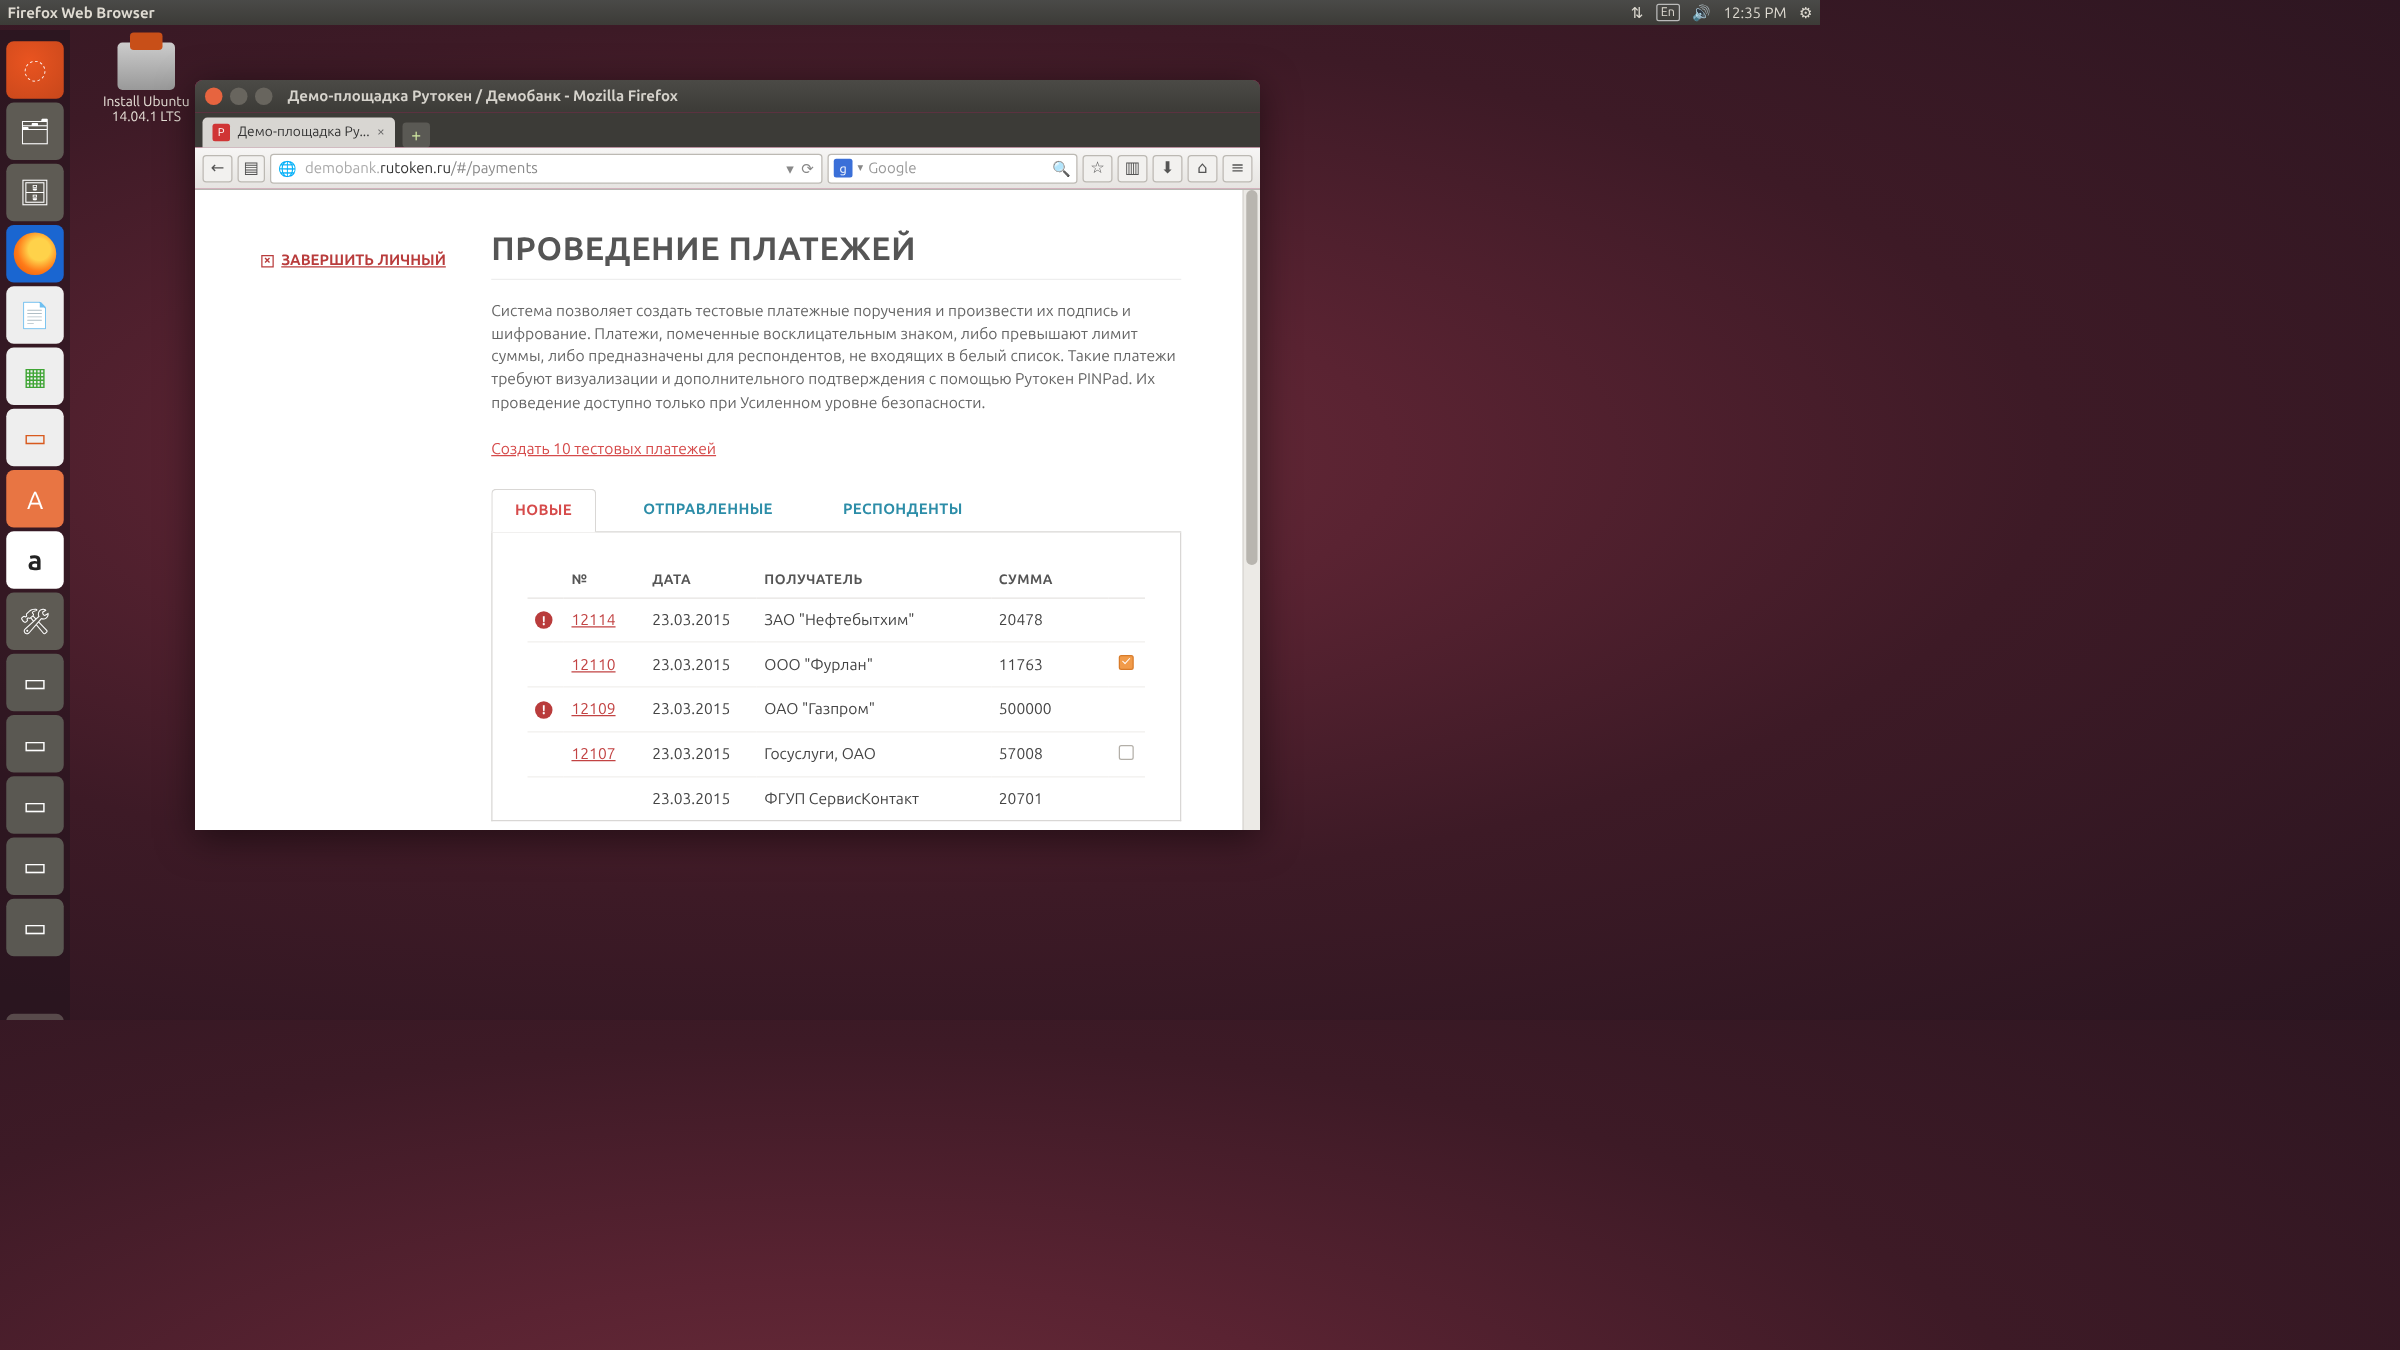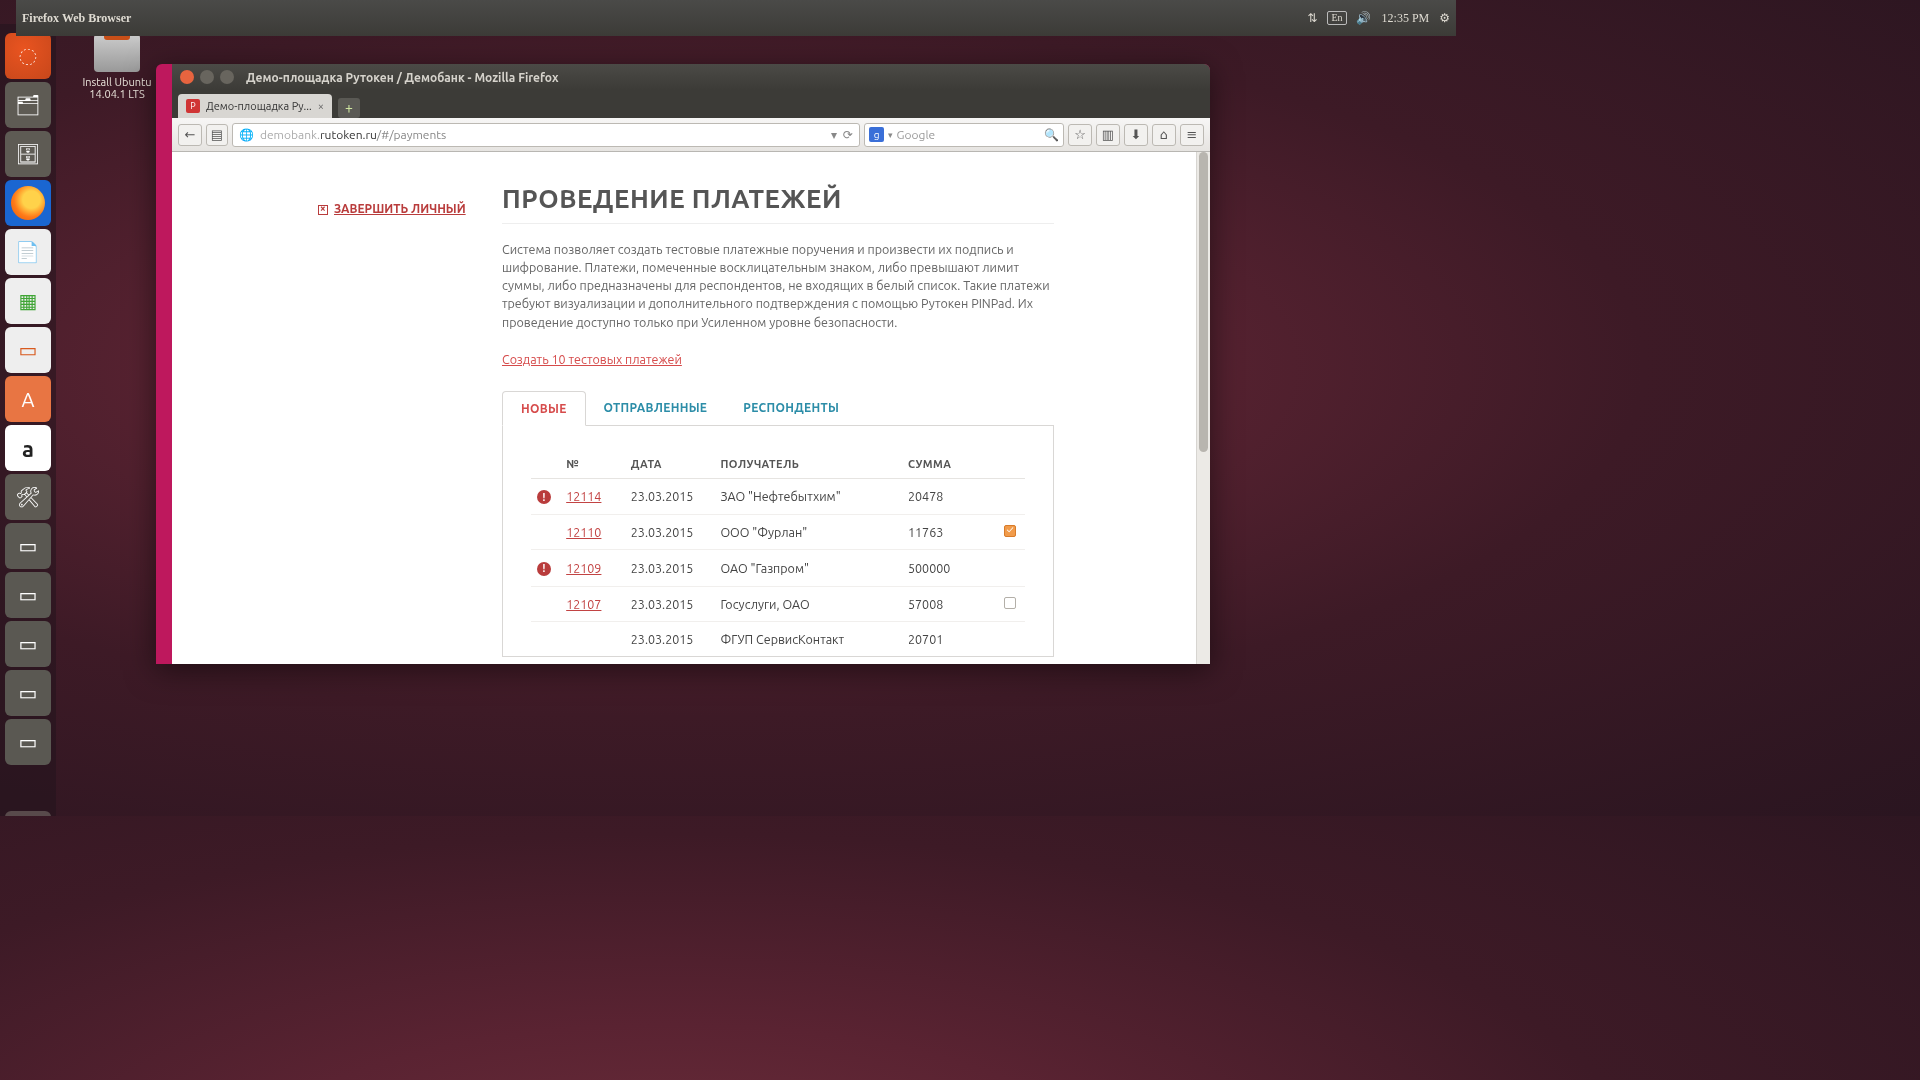--- a/index.html
+++ b/index.html
@@ -8,30 +8,29 @@
   height: 816px;
   font-family: "Ubuntu", "DejaVu Sans", sans-serif;
   overflow: hidden;
   background: radial-gradient(ellipse at 35% 45%, #6b2d3a 0%, #5a2332 25%, #3d1a26 55%, #2a1520 100%);
   position: relative;
 }
 
 
 .top-panel {
   position: absolute;
-  top: 0; left: 16px; right: 0;
-  height: 36px;
+  top: 0; left: 0; right: 0;
+  height: 20px;
   background: linear-gradient(to bottom, #4a4a48 0%, #3c3b37 100%);
   display: flex;
   align-items: center;
   color: #dfdbd2;
   font-size: 12px;
   padding: 0 6px;
   z-index: 50;
-  font-family: Liberation Serif, serif;
 }
 .top-panel .app-label { font-weight: bold; }
 .top-panel .spacer { flex: 1; }
 .top-panel .ind { margin-left: 10px; display: inline-flex; align-items: center; }
 .top-panel .en-box { border: 1px solid #bbb; border-radius: 2px; padding: 0 3px; font-size: 10px; line-height: 12px; }
 
 
 .launcher {
   position: absolute;
   top: 24px; left: 0; bottom: 0;
@@ -82,29 +81,28 @@
 }
 .desktop-icon .ico::after{
   content:""; position:absolute; top:-8px; left:10px; width:26px; height:14px;
   background:#c84f18; border-radius:3px;
 }
 
 
 .window {
   position: absolute;
   top: 64px; left: 156px;
-  width: 1054px;
+  width: 852px;
   height: 600px;
   background: #be185d;
   border-radius: 6px 6px 0 0;
   box-shadow: 0 6px 30px rgba(0,0,0,0.5);
   display: flex;
   flex-direction: column;
   overflow: hidden;
-  padding-left: 16px;
 }
 .window-titlebar {
   height: 26px;
   background: linear-gradient(to bottom, #4b4a46, #3c3b37);
   display: flex;
   align-items: center;
   padding: 0 8px;
   color: #d6d3cc;
   font-size: 12px;
 }
@@ -203,20 +201,21 @@
 
 .content-main { flex:1; }
 h1.page-title { font-size:26px; font-weight:bold; color:#555; letter-spacing:.5px; border-bottom:1px solid #eee; padding-bottom:10px; margin-bottom:16px;}
 .desc { font-size:12.5px; color:#666; line-height:1.45; margin-bottom:18px;}
 a.create-link { font-size:12.5px; color:#d64b4b; text-decoration:none; text-decoration:underline;}
 
 .tabs-nav {
   display:flex;
   margin-top:24px;
   border-bottom:1px solid #d9d7d5;
+  gap:20px;
 }
 .tabs-nav .ptab {
   padding:10px 18px;
   font-size:12px;
   font-weight:bold;
   letter-spacing:.3px;
   color:#2c8da8;
   cursor:pointer;
 }
 .tabs-nav .ptab.active {

